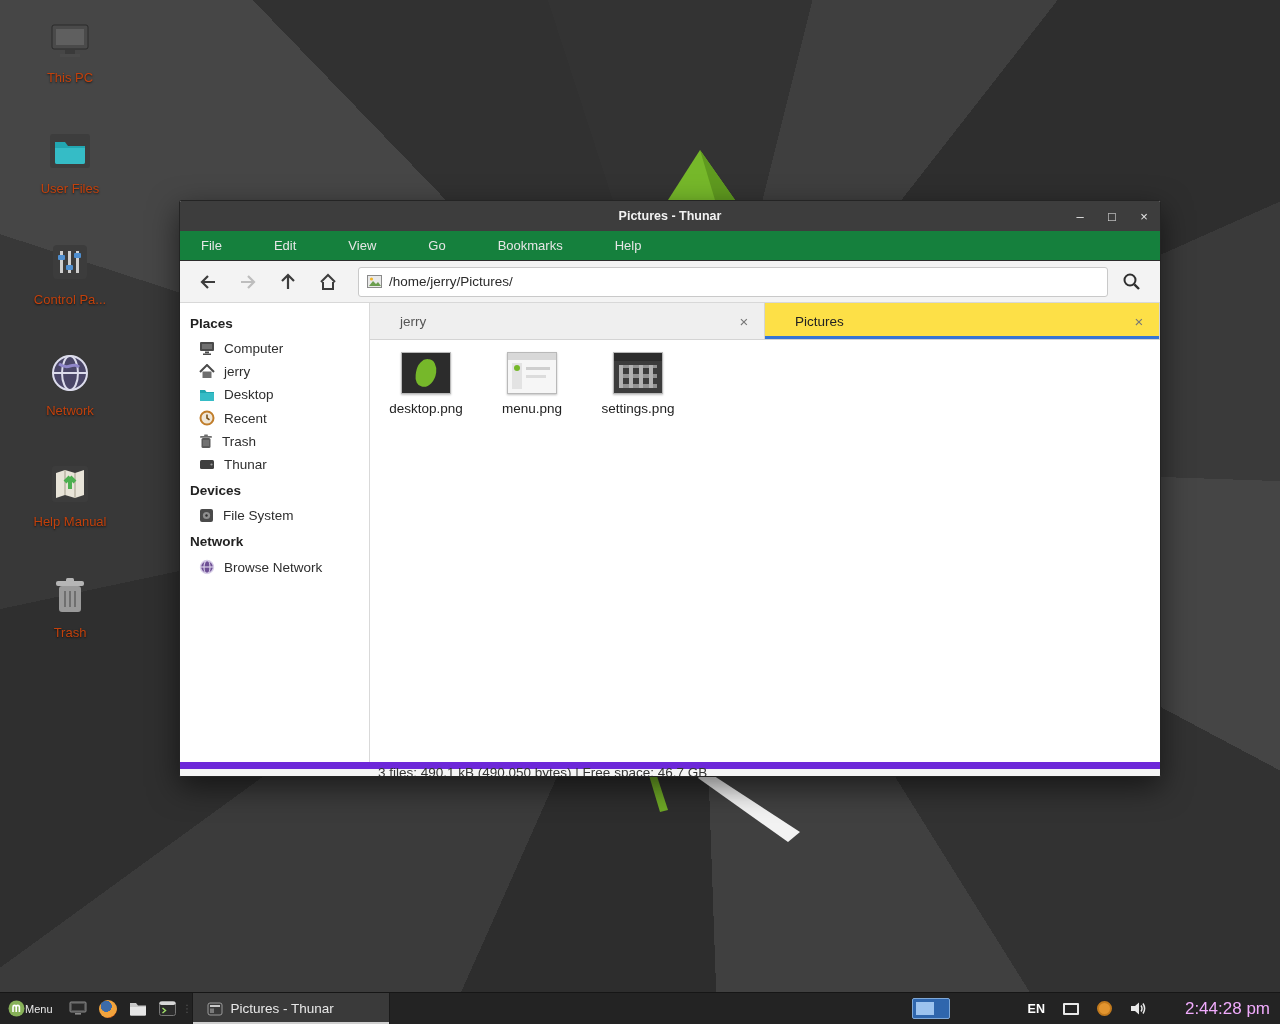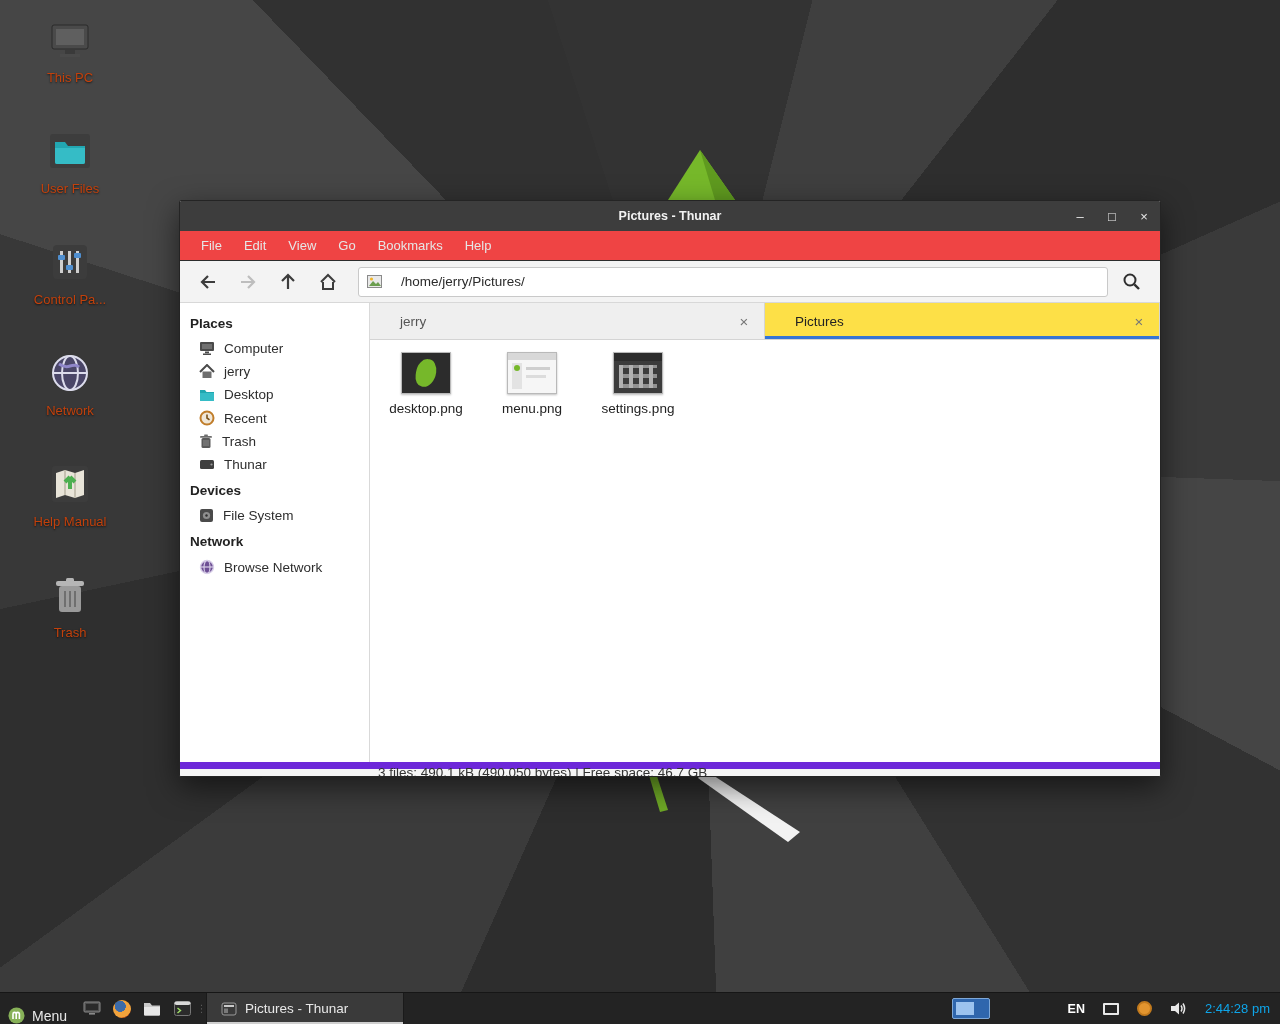--- a/index.html
+++ b/index.html
@@ -42,28 +42,28 @@
     box-shadow:0 10px 30px rgba(0,0,0,.55);
     overflow:hidden;
   }
   .titlebar {
     height:30px; background:#3d3d3d; color:#f2f2f2;
     display:flex; align-items:center; position:relative; flex:0 0 auto;
   }
   .titlebar .title { position:absolute; left:0; right:0; text-align:center; font-size:12.5px; font-weight:bold; }
   .win-controls { margin-left:auto; display:flex; z-index:2; }
   .win-btn { width:32px; height:30px; display:flex; align-items:center; justify-content:center; color:#e8e8e8; font-size:13px; cursor:pointer; }
-  .menubar { height:30px; background:#ef4444; display:flex; align-items:center; padding-left:10px; flex:0 0 auto; border-bottom:1px solid #2c2c2c; }
+  .menubar { height:30px; background:#15803d; display:flex; align-items:center; padding-left:10px; flex:0 0 auto; border-bottom:1px solid #2c2c2c;gap:30px; }
   .menu-item { color:#e6e6e6; font-size:13px; padding:0 11px; height:30px; display:flex; align-items:center; cursor:pointer; }
 
   .toolbar { height:42px; background:#f3f3f3; border-bottom:1px solid #d8d8d8; display:flex; align-items:center; padding:0 10px; gap:4px; flex:0 0 auto; }
   .nav-btn { width:36px; height:32px; display:flex; align-items:center; justify-content:center; border-radius:3px; cursor:pointer; }
   .pathbar {
     flex:1; height:30px; margin-left:8px; background:#ffffff; border:1px solid #c9c9c9; border-radius:3px;
-    display:flex; align-items:center; padding:0 8px; gap:19px; font-size:13.5px; color:#2b2b2b; cursor:text;
+    display:flex; align-items:center; padding:0 8px; gap:7px; font-size:13.5px; color:#2b2b2b; cursor:text;
   }
   .search-btn { width:38px; height:32px; display:flex; align-items:center; justify-content:center; cursor:pointer; }
 
   .content { flex:1; display:flex; min-height:0; }
   .sidebar { width:190px; background:#ffffff; border-right:1px solid #d9d9d9; padding-top:6px; overflow:hidden; }
   .sb-header { font-size:13.5px; font-weight:bold; color:#222; padding:7px 10px 6px 10px; cursor:default; }
   .sb-item { display:flex; align-items:center; gap:9px; padding:4px 6px 4px 19px; font-size:13.5px; color:#2e2e2e; cursor:pointer; }
   .sb-item svg { flex:0 0 auto; }
 
   .main { flex:1; display:flex; flex-direction:column; min-width:0; }
@@ -97,27 +97,27 @@
     background-blend-mode:multiply; opacity:.8; }
 
   .statusbar { height:14px; background:#f5f5f5; border-top:7px solid #6d28d9; display:flex; align-items:center; padding-left:198px; font-size:13.5px; color:#333; flex:0 0 auto; }
 
   
   .taskbar {
     position:absolute; left:0; bottom:0; width:1280px; height:32px;
     background:#232323; display:flex; align-items:stretch; color:#e8e8e8; z-index:5;
     border-top:1px solid #161616;
   }
-  .menu-button { display:flex; align-items:flex-end; gap:7px; padding:0 10px 0 8px; font-size:14px; cursor:pointer; }
+  .menu-button { display:flex; align-items:center; padding:0 10px 0 8px; font-size:11px; cursor:pointer; }
   .tb-launcher { width:30px; display:flex; align-items:center; justify-content:center; cursor:pointer; }
   .tb-sep { width:9px; display:flex; align-items:center; justify-content:center; color:#5a5a5a; font-size:10px; cursor:default; }
   .task-button { display:flex; align-items:center; gap:8px; padding:0 14px; background:#3a3a3a; border-left:1px solid #1a1a1a; border-right:1px solid #1a1a1a; font-size:13.5px; min-width:198px; cursor:pointer; box-shadow:inset 0 -2px 0 #cfcfcf; }
   .tb-right { margin-left:auto; display:flex; align-items:center; gap:18px; padding-right:10px; }
   .kb-layout { font-size:12.5px; font-weight:bold; color:#ffffff; cursor:pointer; }
-  .clock { font-size:13px; color:#0ea5e9; white-space:nowrap; cursor:default; }
+  .clock { font-size:17px; color:#f0abfc; white-space:nowrap; cursor:default;margin-left:20px; }
   .tray-ico { display:flex; align-items:center; justify-content:center; cursor:pointer; }
   .net-widget { width:38px; height:21px; border:1px solid #7ea8d8; background:#2f66ad; border-radius:2px; position:relative; cursor:pointer; }
   .net-widget::after { content:""; position:absolute; left:3px; top:3px; width:18px; height:13px; background:#9cc3ef; }
   .orange-dot { width:15px; height:15px; border-radius:50%; background:#e2952f; border:2px solid #c27a1d; }
   .disp-ico { width:16px; height:12px; border:2px solid #e8e8e8; border-radius:1px; }
 </style>
 </head>
 <body>
 
 <svg class="accent" style="left:640px; top:150px;" width="120" height="55">

